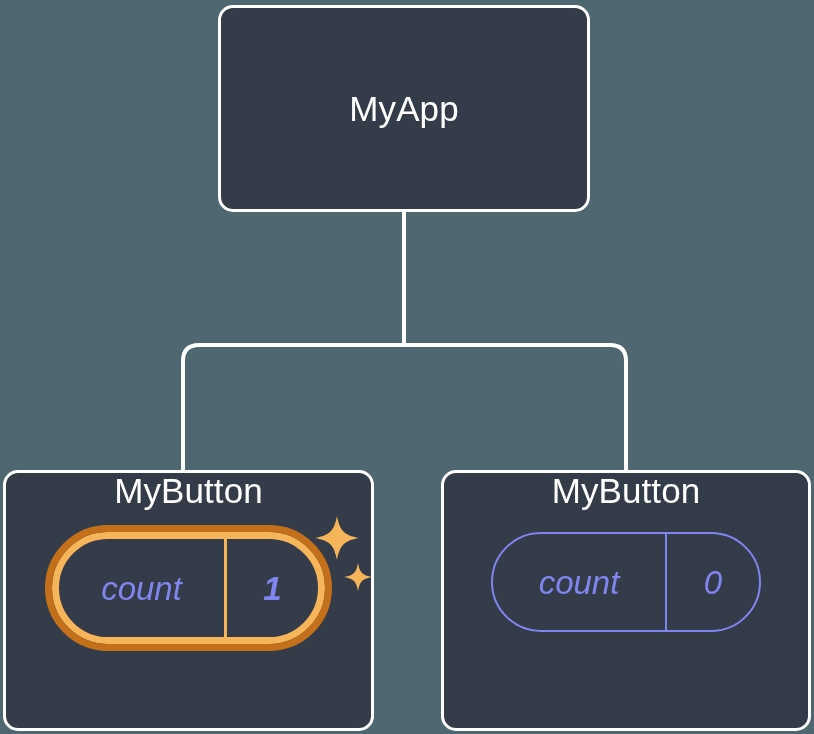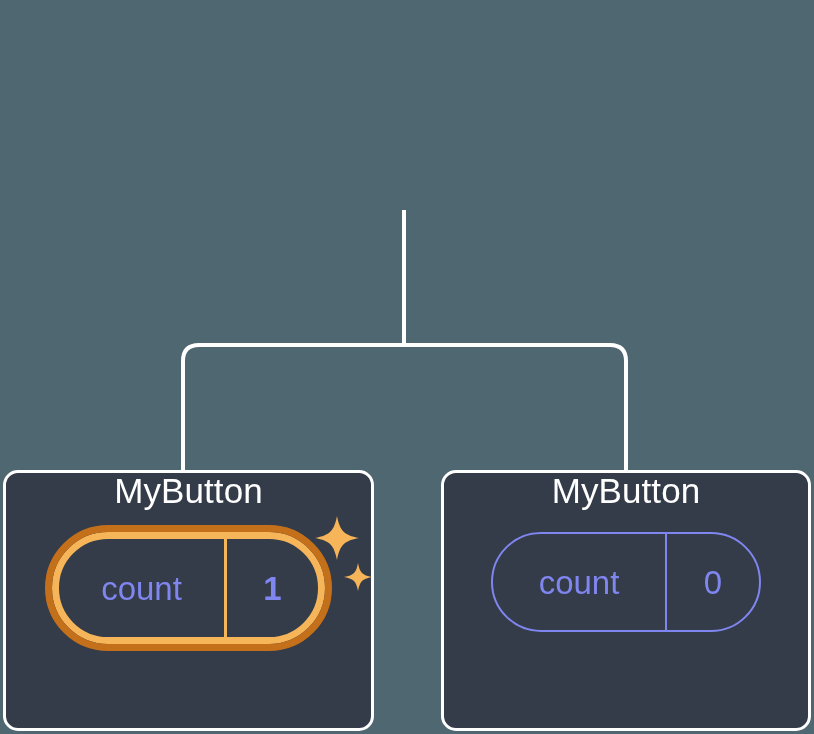--- a/index.html
+++ b/index.html
@@ -47,20 +47,21 @@
   #node-child-1{left:441px;top:470px;width:370px;height:261px;}
   .child .node-title{}
 
   
   .pill-wrap{
     position:relative;
     margin-top:24px;
     display:flex;
     align-items:center;
     justify-content:flex-start;
+    font-style:italic;
   }
   .pill{
     position:relative;
     display:flex;
     align-items:stretch;
     box-sizing:border-box;
     border-radius:999px;
     overflow:visible;
   }
   .pill-cell{
@@ -119,20 +120,23 @@
 </head>
 <body>
 
 <div id="stage">
 
   <svg id="connectors" viewBox="0 0 814 734" width="814" height="734" fill="none" xmlns="http://www.w3.org/2000/svg" aria-hidden="true">
     <path d="M404 212 V345" stroke="#FFFFFF" stroke-width="4" stroke-linecap="square"></path>
     <path d="M183 470 V361 Q183 345 199 345 H610 Q626 345 626 361 V470" stroke="#FFFFFF" stroke-width="4" stroke-linecap="butt"></path>
   </svg>
 
+  <div class="node" id="node-root">
+    <div class="node-title">MyApp</div>
+  </div>
 
   <div class="node child" id="node-child-0">
     <div class="node-title">MyButton</div>
 
     <div class="pill-wrap">
       <div class="pill hot">
         <div class="pill-cell pill-key">count</div>
         <div class="pill-cell pill-val">1</div>
       </div>
 

